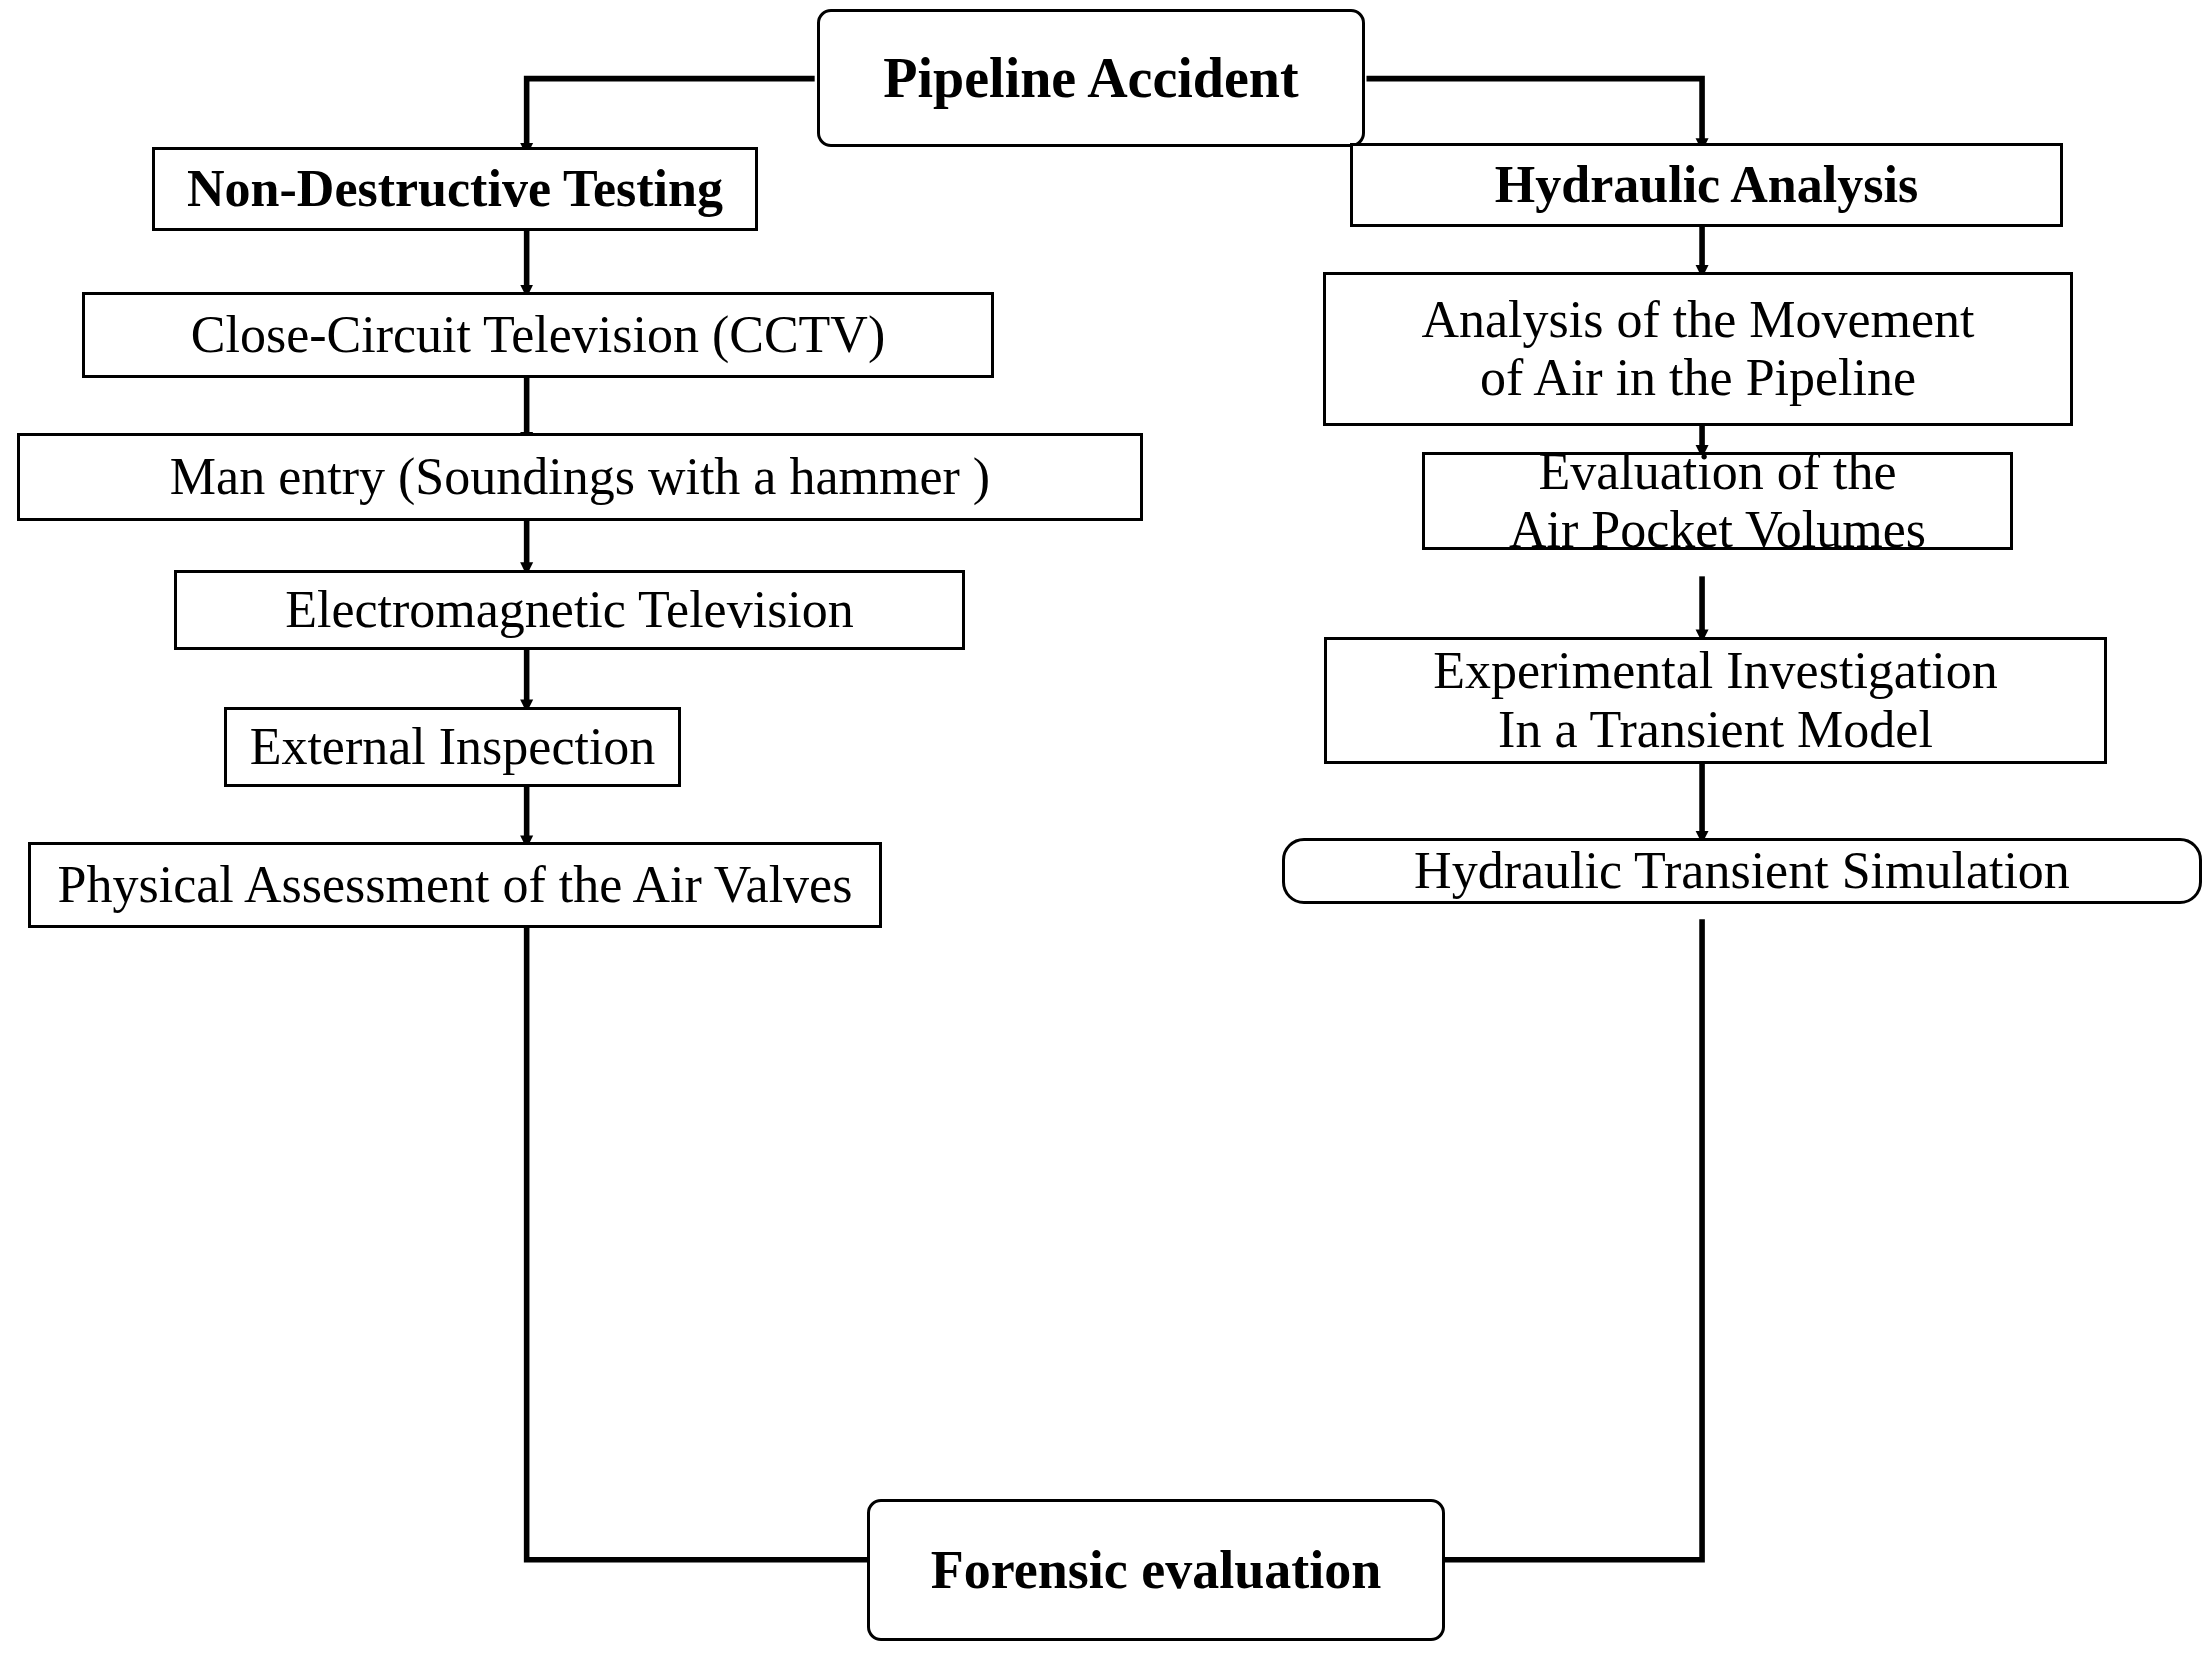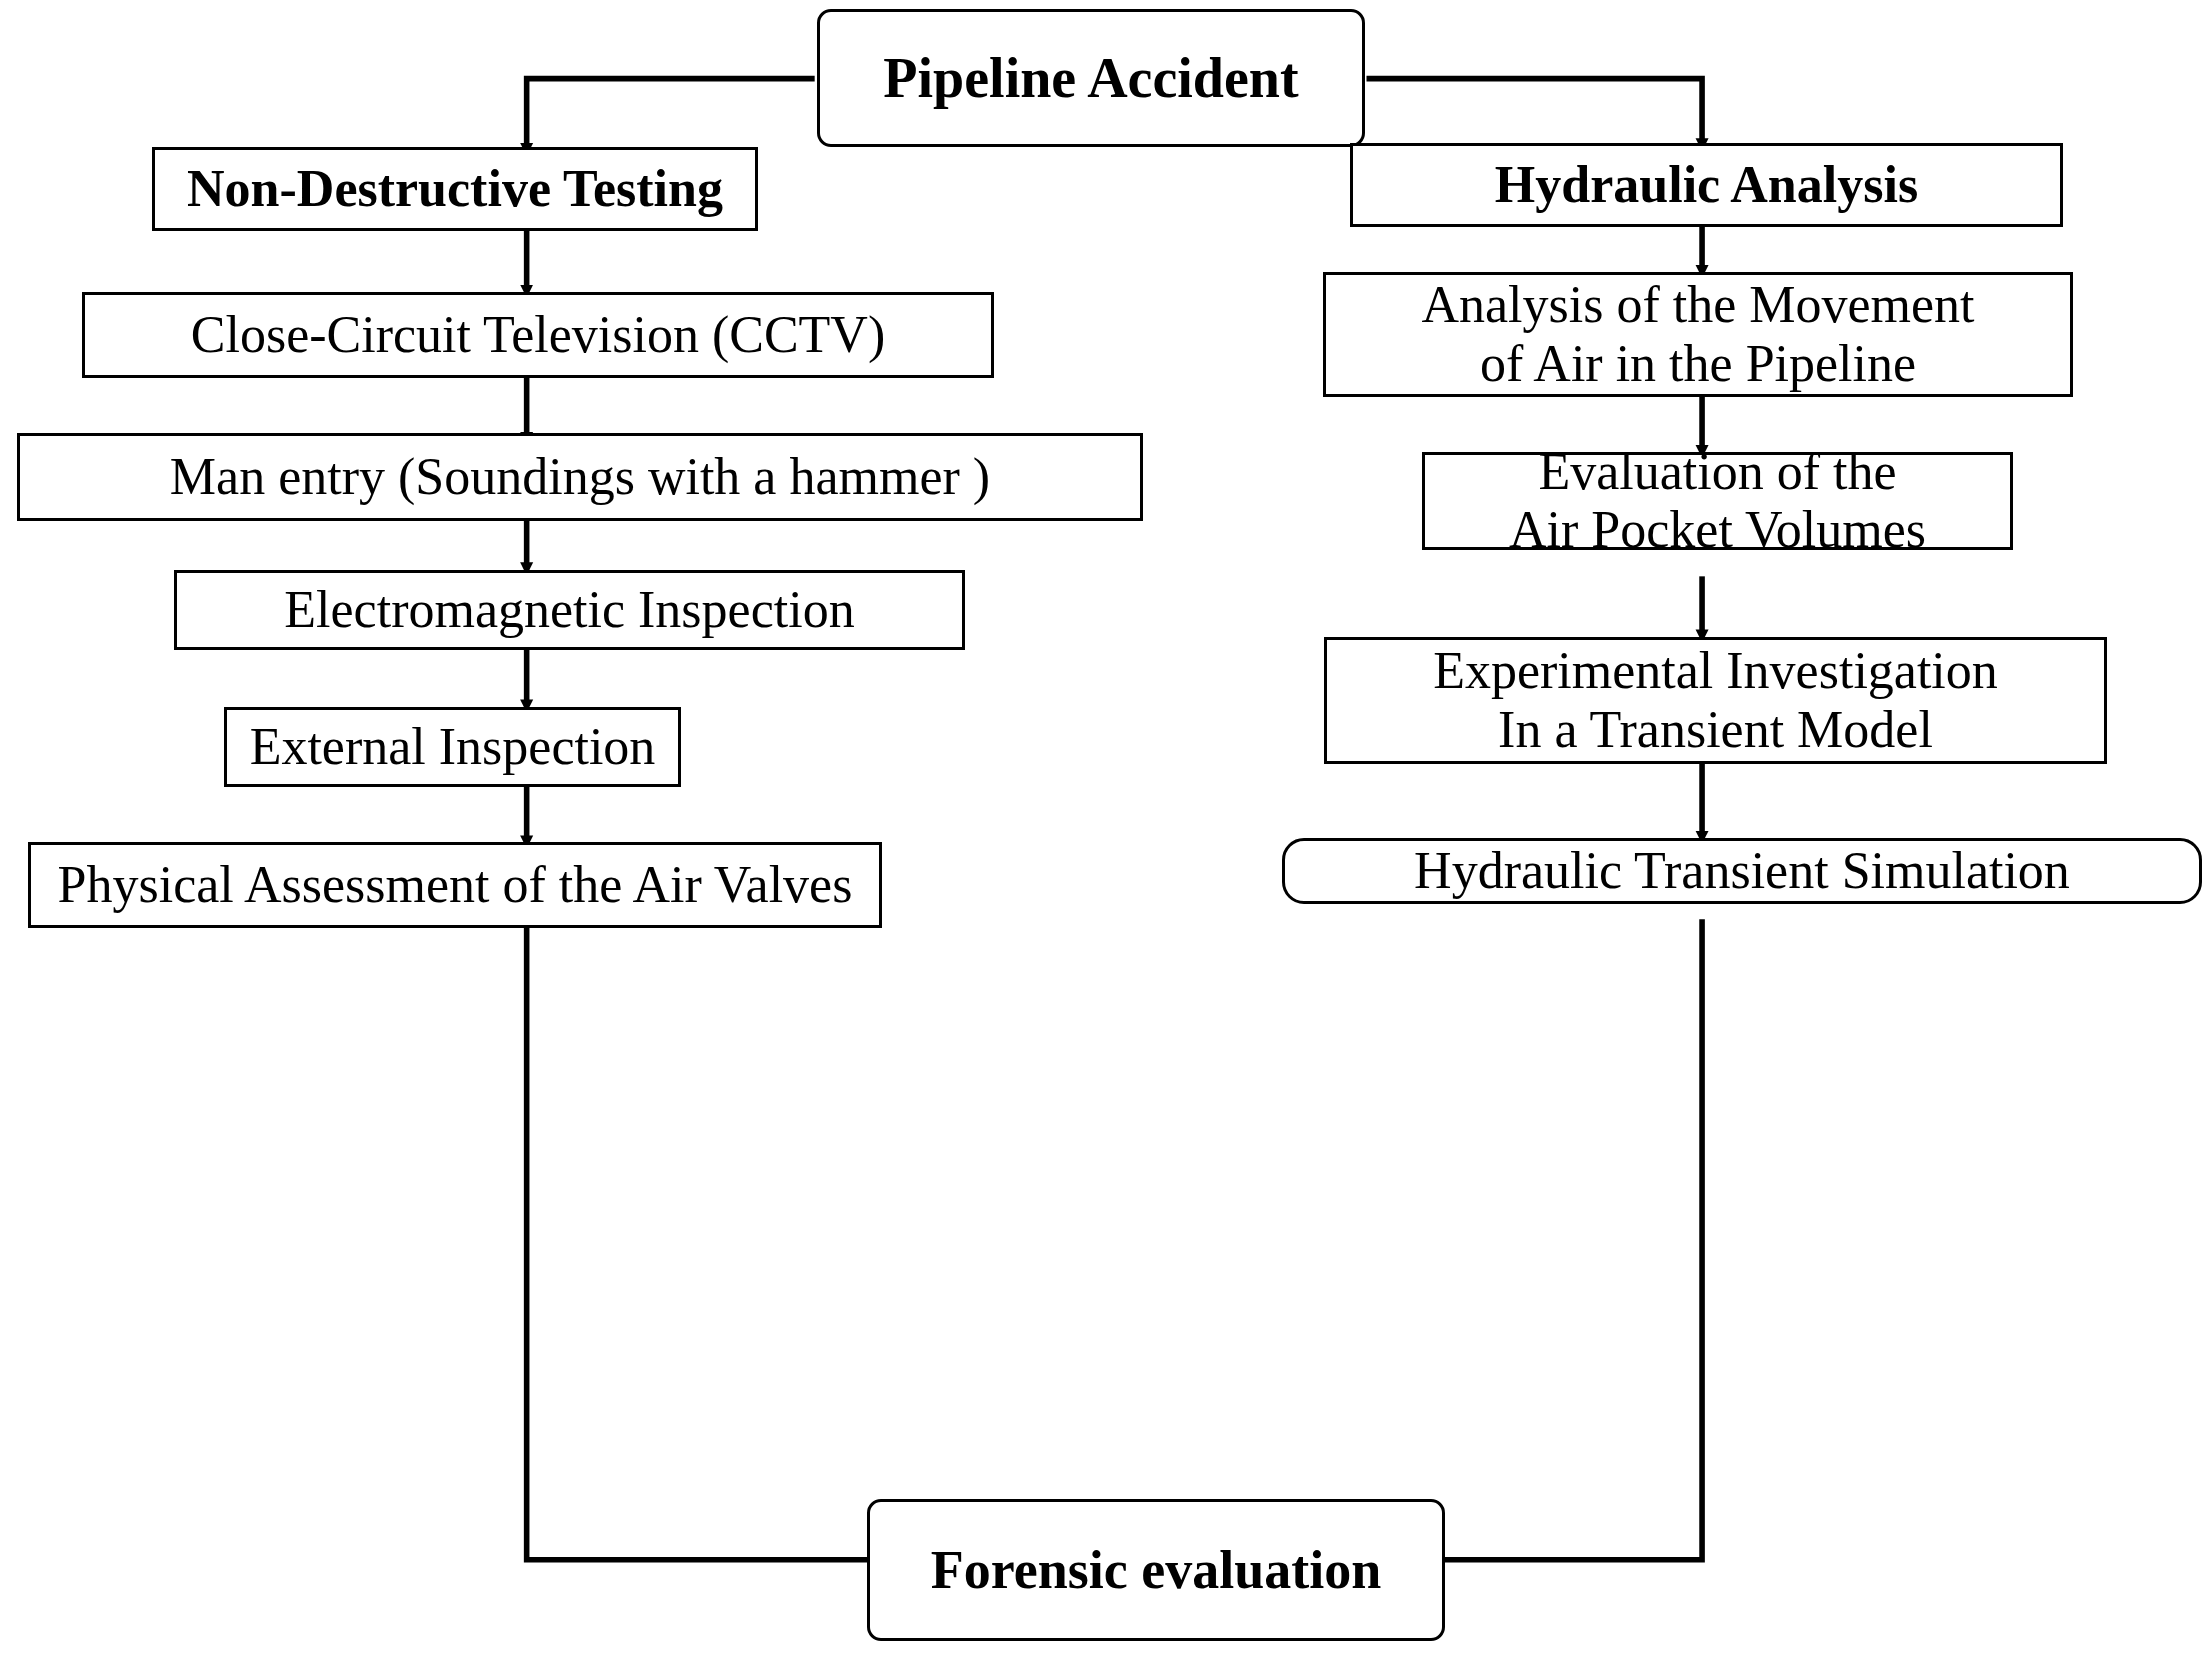--- a/index.html
+++ b/index.html
@@ -97,36 +97,36 @@
 
   <div class="node-box" style="left:82px; top:292px; width:912px; height:86px;">
     <span class="node-label" style="font-size:52px;">Close-Circuit Television (CCTV)</span>
   </div>
 
   <div class="node-box" style="left:17px; top:433px; width:1126px; height:88px;">
     <span class="node-label" style="font-size:52px;">Man entry (Soundings with a hammer )</span>
   </div>
 
   <div class="node-box" style="left:174px; top:570px; width:791px; height:80px;">
-    <span class="node-label" style="font-size:52px;">Electromagnetic Inspection</span>
+    <span class="node-label" style="font-size:52px;">Electromagnetic Television</span>
   </div>
 
   <div class="node-box" style="left:224px; top:707px; width:457px; height:80px;">
     <span class="node-label" style="font-size:52px;">External Inspection</span>
   </div>
 
   <div class="node-box" style="left:28px; top:842px; width:854px; height:86px;justify-content:center;">
     <span class="node-label" style="font-size:52px;">Physical Assessment of the Air Valves</span>
   </div>
 
   <div class="node-box" style="left:1350px; top:143px; width:713px; height:84px;">
     <span class="node-label bold" style="font-size:52px;">Hydraulic Analysis</span>
   </div>
 
-  <div class="node-box" style="left:1323px; top:272px; width:750px; height:125px;">
+  <div class="node-box" style="left:1323px; top:272px; width:750px; height:154px;">
     <span class="node-label" style="font-size:52px;">Analysis of the Movement
 of Air in the Pipeline</span>
   </div>
 
   <div class="node-box" style="left:1422px; top:452px; width:591px; height:98px;">
     <span class="node-label" style="font-size:52px;">Evaluation of the
 Air Pocket Volumes</span>
   </div>
 
   <div class="node-box" style="left:1324px; top:637px; width:783px; height:127px;">

